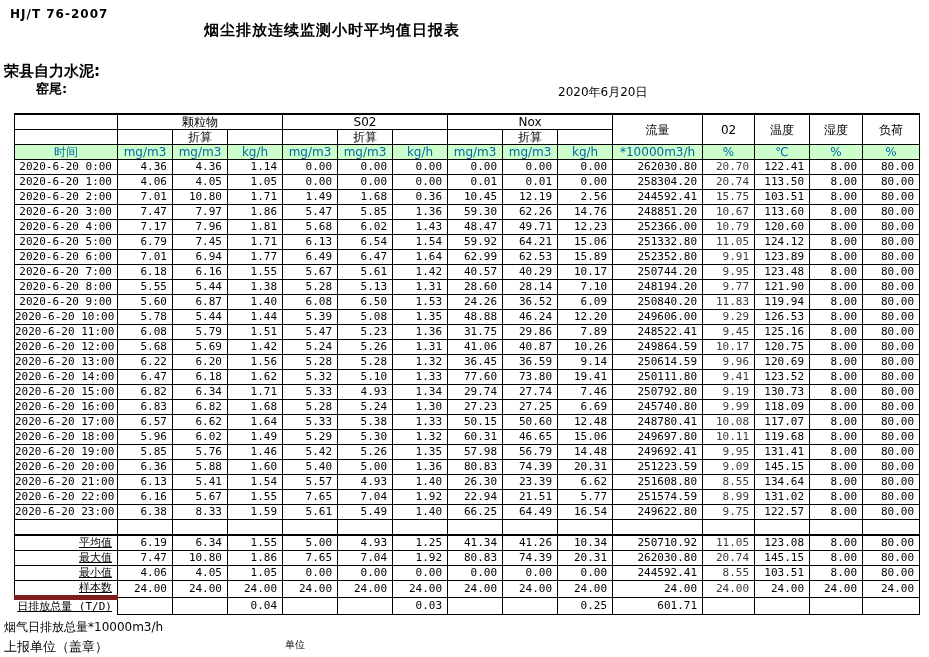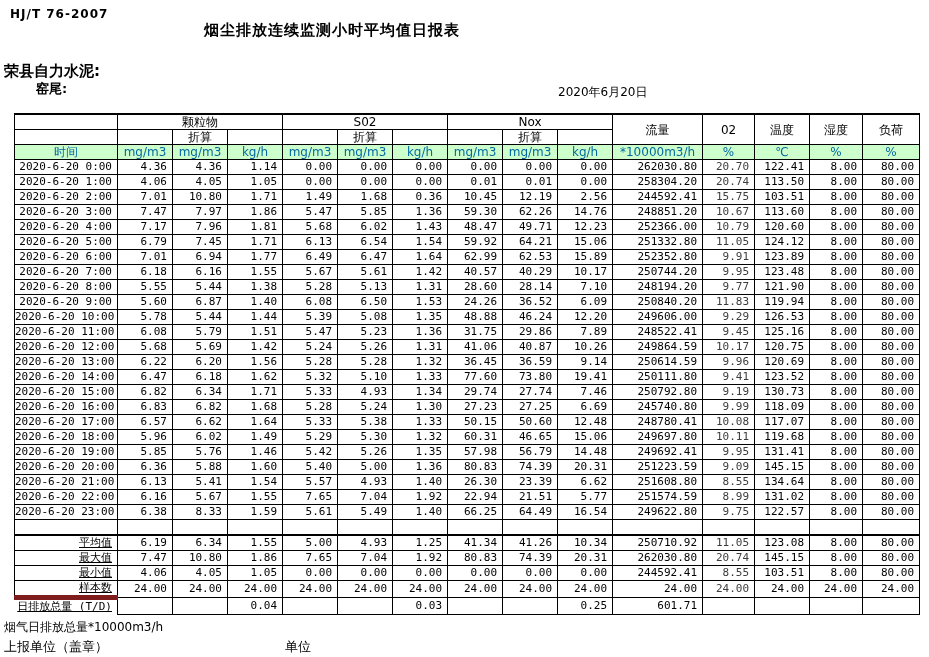--- a/index.html
+++ b/index.html
@@ -31,21 +31,21 @@
   table.report thead tr:first-child td{border-top:2px solid #000;}
   tr.units td{background:#ccffcc;color:#0369a1;font-size:10px;}
   tr.units td.time-hd{font-size:12px;}
   td.o2{color:#3c3c3c;font-family:"DejaVu Sans","Liberation Sans",sans-serif;font-size:10.5px;}
   td.time{font-size:11px;}
   tr.blank-row td{border-bottom:2px solid #000;}
   .ul{text-decoration:underline;font-family:"DejaVu Sans","Liberation Sans",sans-serif;font-size:12px;}
   tr.total-row td.time{border-left:none;border-bottom:none;border-top:5px solid #7f1d1d;}
   .foot1{left:4px;top:619px;font-size:12px;}
   .foot2{left:4px;top:638px;font-size:13px;}
-  .foot3{left:285px;top:638px;font-size:13px;}
+  .foot3{left:285px;top:638px;font-size:10px;}
 </style>
 </head>
 <body>
 
 <div class="abs std">HJ/T  76-2007</div>
 <div class="abs title">烟尘排放连续监测小时平均值日报表</div>
 <div class="abs company">荣县自力水泥:</div>
 <div class="abs location">窑尾:</div>
 <div class="abs date">2020年6月20日</div>
 

